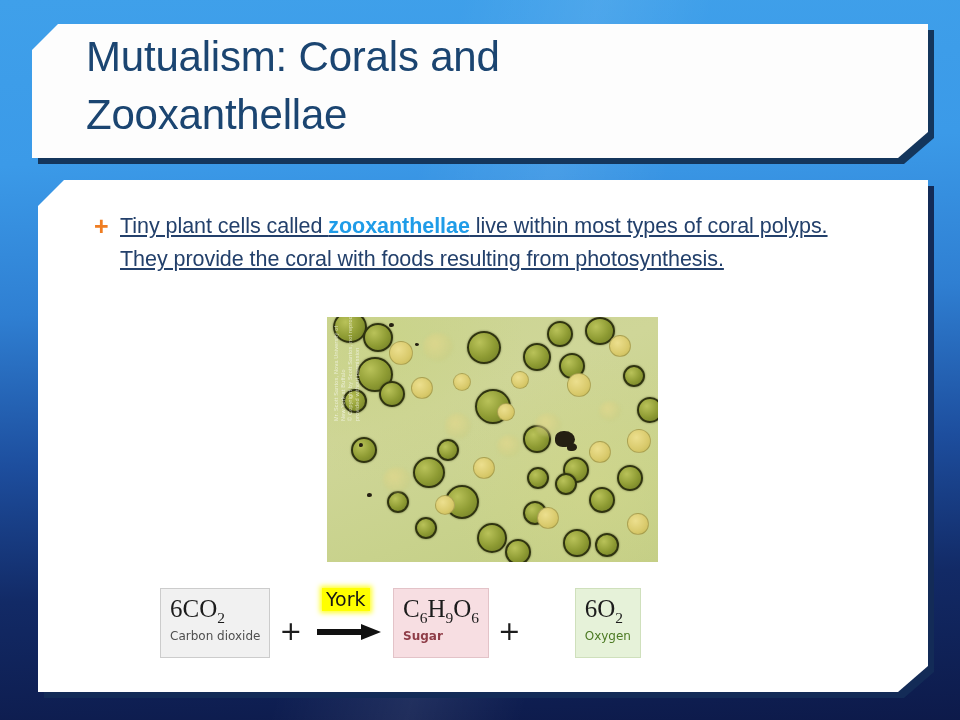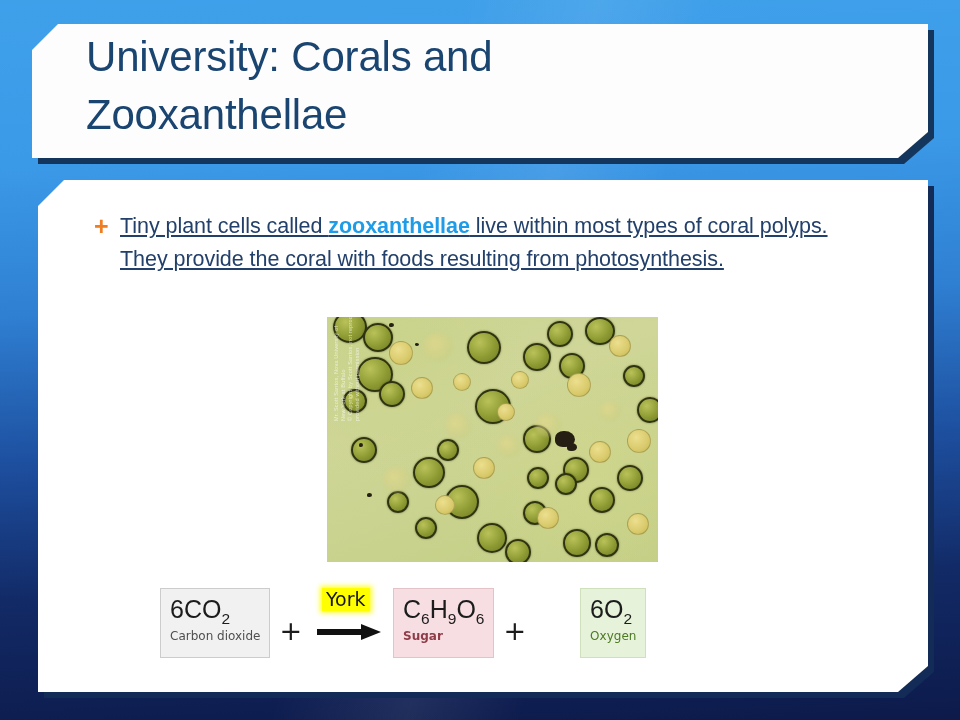--- a/index.html
+++ b/index.html
@@ -198,21 +198,21 @@
     padding: 5px 9px 6px 9px;
     border: 1px solid #cfcfcf;
     text-align: left;
     min-height: 70px;
   }
   .eq-formula {
     font-size: 25px;
     line-height: 30px;
     color: #1c1c1c;
     white-space: nowrap;
-    font-family: Liberation Sans, sans-serif;
+    font-family: Liberation Serif, serif;
   }
   .eq-formula sub {
     font-size: 0.62em;
     line-height: 0;
   }
   .eq-name {
     font-size: 12px;
     line-height: 25px;
     white-space: nowrap;
     font-family: "DejaVu Sans", sans-serif;
@@ -281,21 +281,21 @@
   }
 </style>
 </head>
 <body>
 
 <div class="slide">
   <div class="bg-sheen"></div>
 
   <div class="title-shadow"></div>
   <div class="title-box">
-    <div class="title-text">University: Corals and
+    <div class="title-text">Mutualism: Corals and
 Zooxanthellae</div>
   </div>
 
   <div class="content-shadow"></div>
   <div class="content-box">
 
     <div class="bullet-row">
       <div class="bullet-mark">+</div>
       <div class="bullet-text"><span>Tiny plant cells called </span><span class="term">zooxanthellae</span><span> live within most types of coral polyps. They provide the coral with foods resulting from photosynthesis.</span></div>
     </div>

